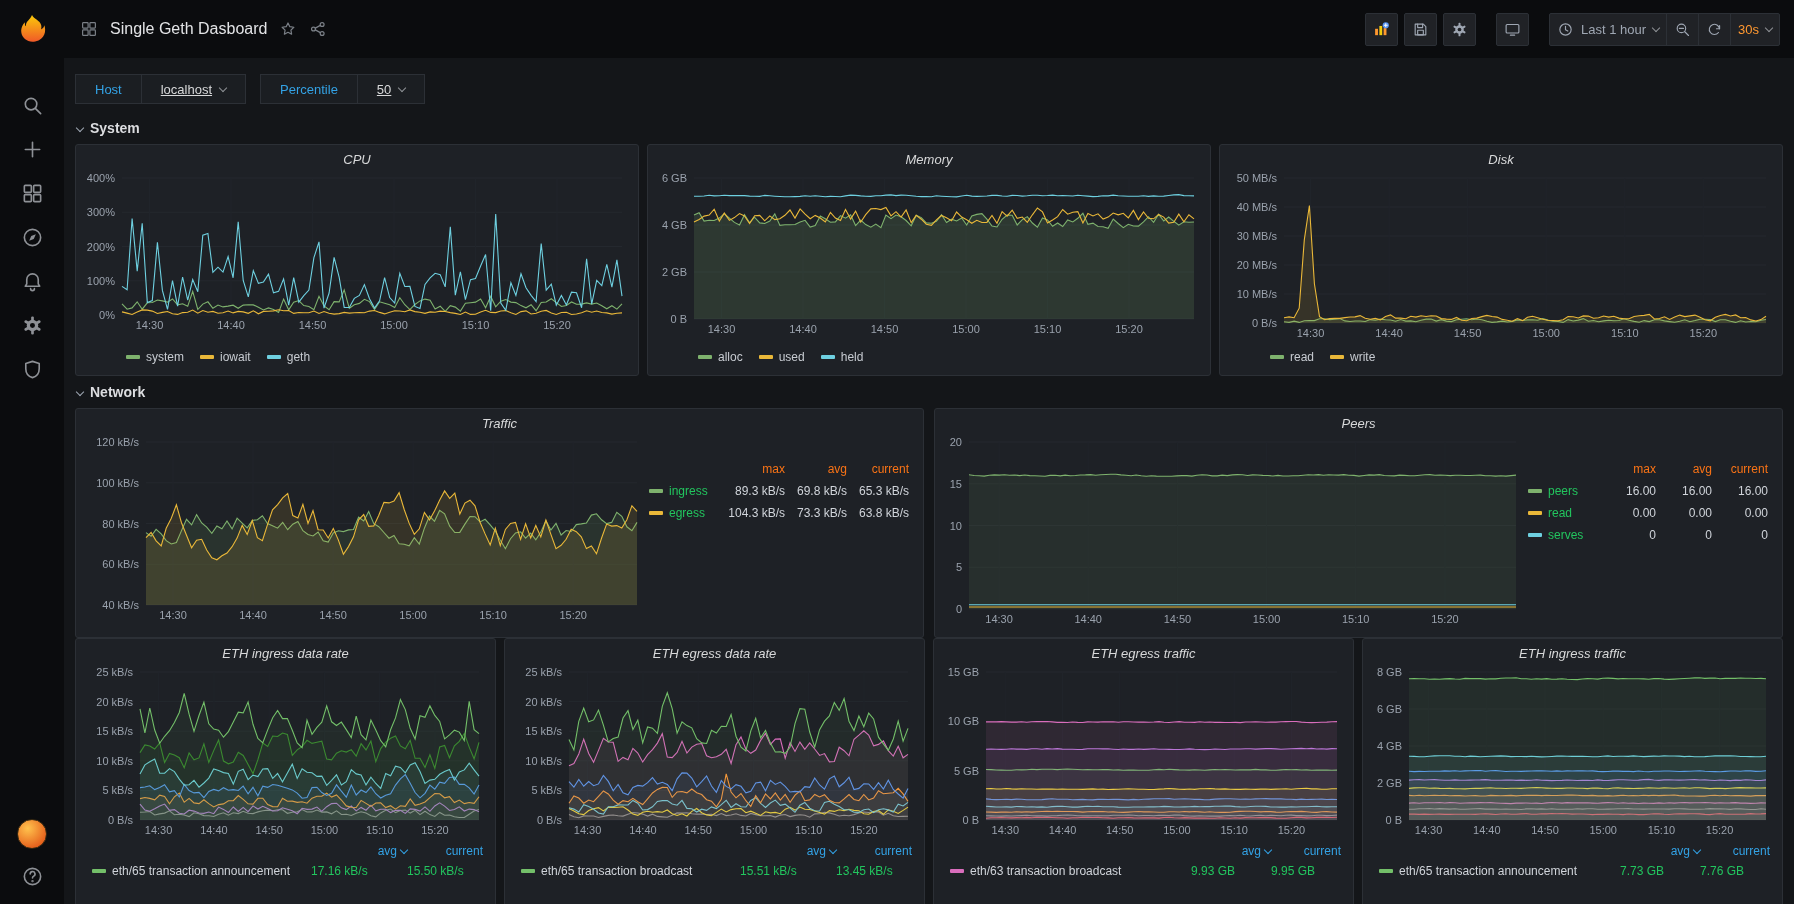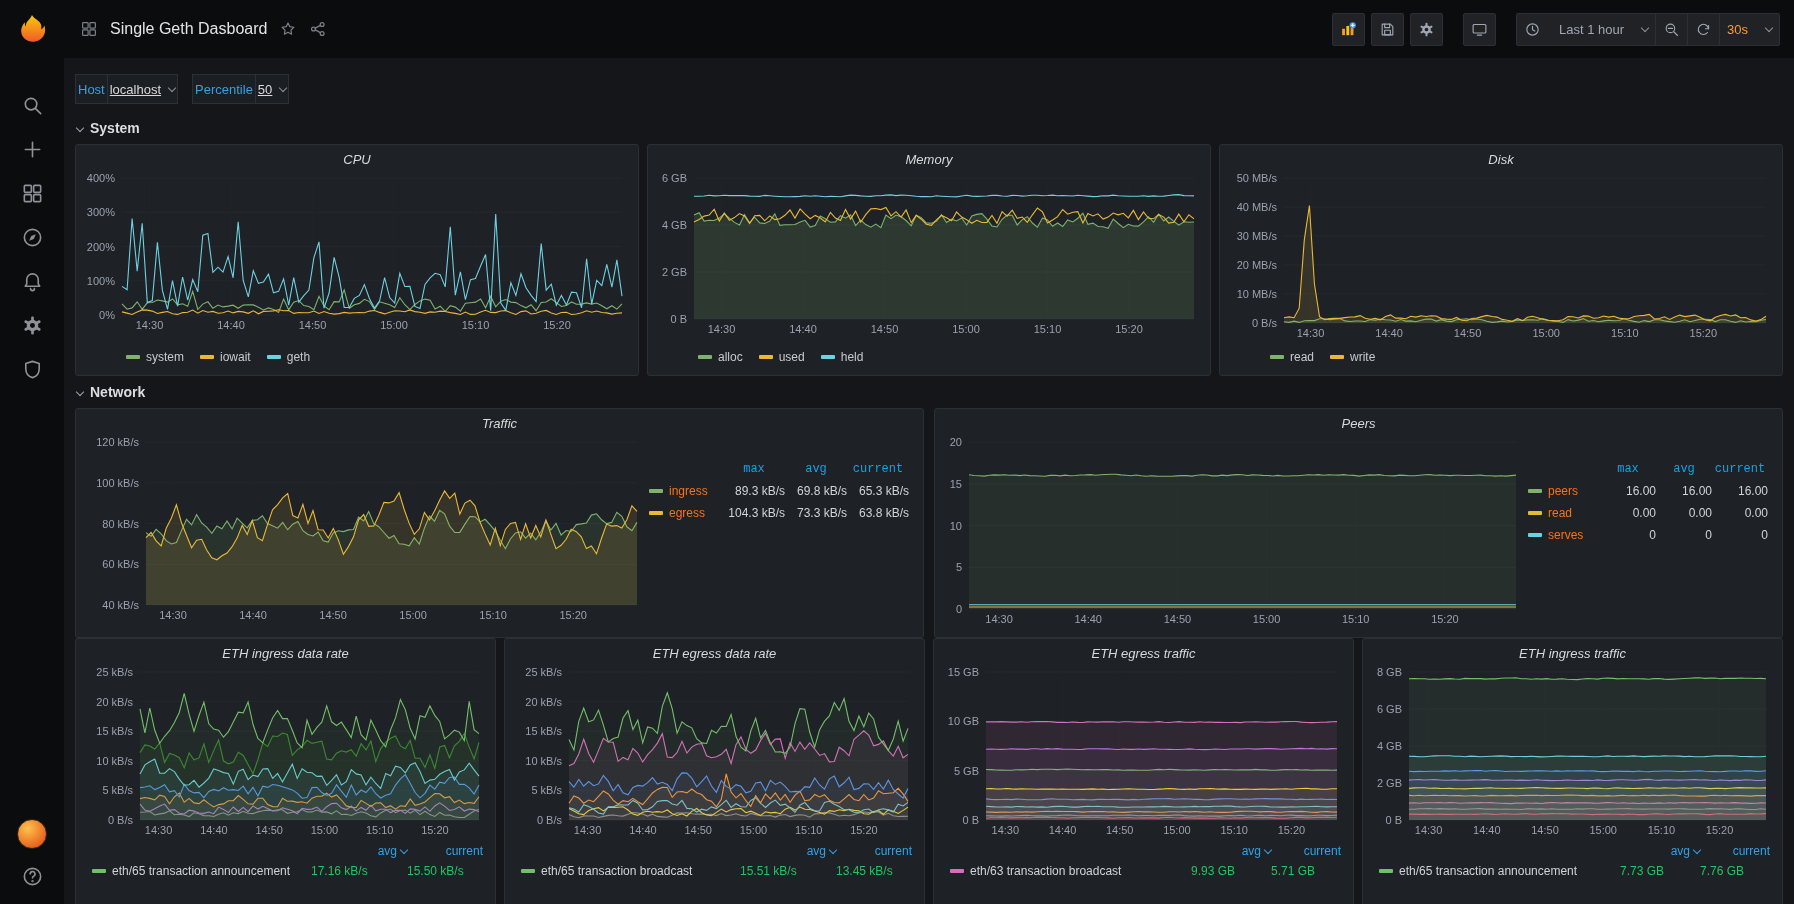--- a/index.html
+++ b/index.html
@@ -18,37 +18,37 @@
 
   
   .main { flex:1; display:flex; flex-direction:column; min-width:0; }
   .topbar { height:58px; background:#0b0c0e; display:flex; align-items:center; padding:0 14px 0 16px; flex-shrink:0; }
   .tb-left { display:flex; align-items:center; gap:12px; }
   .tb-title { font-size:16px; font-weight:500; color:#e3e4e6; }
   .tb-ic { width:18px; height:18px; color:#7b8087; cursor:pointer; }
   .tb-ic svg { width:100%; height:100%; stroke:currentColor; fill:none; stroke-width:1.6; stroke-linecap:round; stroke-linejoin:round; }
   .tb-right { margin-left:auto; display:flex; align-items:center; gap:6px; }
   .tb-btn { height:33px; min-width:33px; padding:0 7px; background:#202226; border:1px solid #2c3036; border-radius:2px;
-    display:flex; align-items:center; justify-content:center; gap:18px; color:#9fa7b3; font-size:13px; cursor:pointer; }
+    display:flex; align-items:center; justify-content:center; gap:7px; color:#9fa7b3; font-size:13px; cursor:pointer; }
   .tb-btn svg { width:17px; height:17px; stroke:currentColor; fill:none; stroke-width:1.6; stroke-linecap:round; stroke-linejoin:round; }
   .tb-group { display:flex; }
   .tb-group .tb-btn { border-radius:0; margin-left:-1px; }
   .tb-group .tb-btn:first-child { border-radius:2px 0 0 2px; margin-left:0; }
   .tb-group .tb-btn:last-child { border-radius:0 2px 2px 0; }
   .gap { width:8px; }
   .orange { color:#ff9830; font-weight:500; }
   .chev { width:6px; height:6px; border-right:1.5px solid #8e9196; border-bottom:1.5px solid #8e9196;
     display:inline-block; transform:rotate(45deg); margin-top:-3px; }
   .chev-blue { border-color:#33a2e5; margin-left:4px; }
 
   
   .content { flex:1; padding:16px 11px 0 11px; min-height:0; }
   .var-row { display:flex; gap:14px; height:30px; margin-bottom:12px; }
   .var-group { display:flex; }
-  .var-seg { height:30px; display:flex; align-items:center; gap:8px; padding:0 2px; background:#1b1e22;
+  .var-seg { height:30px; display:flex; align-items:center; gap:8px; padding:0 19px; background:#1b1e22;
     border:1px solid #2c3036; font-size:13px; cursor:pointer; }
   .var-seg + .var-seg { margin-left:-1px;text-decoration:underline; }
   .var-label { color:#33a2e5; }
   .row-header { display:flex; align-items:center; gap:7px; height:24px; margin:0 0 4px 2px;
     font-size:14px; font-weight:600; color:#dcdde0; cursor:pointer; }
   .row-header .chev { border-color:#9fa7b3; margin-top:-1px; }
 
   .grid3 { display:grid; grid-template-columns:repeat(3,1fr); gap:8px; height:220px; margin-bottom:16px; }
   .grid2 { display:grid; grid-template-columns:repeat(2,1fr); gap:10px; height:222px; margin-bottom:8px; }
   .grid4 { display:grid; grid-template-columns:repeat(4,1fr); gap:8px; height:400px; }
@@ -59,22 +59,22 @@
   .panel-body { flex:1; display:flex; min-height:0; min-width:0; }
   .chart { flex:1; min-width:0; position:relative; overflow:hidden; cursor:crosshair; }
   .chart svg text { font-family:"Liberation Sans", sans-serif; font-size:11px; fill:#9aa2ad; }
 
   .legend-inline { height:24px; display:flex; align-items:center; gap:16px; padding-left:42px; font-size:12px; color:#c7cbd1; }
   .li-item { display:flex; align-items:center; gap:6px; cursor:pointer; }
   .swatch { width:14px; height:4px; border-radius:1px; background:#888; display:inline-block; }
 
   .legend-table { width:270px; flex-shrink:0; padding:22px 6px 0 4px; font-size:12px; }
   .lt-row { display:grid; grid-template-columns:1fr 62px 62px 62px; height:22px; align-items:center; }
-  .lt-head span { color:#0ea5e9; text-align:center; font-weight:500; cursor:pointer;font-family:Liberation Mono, monospace; }
-  .lt-name { display:flex; align-items:center; gap:6px; color:#f97316; cursor:pointer; white-space:nowrap; }
+  .lt-head span { color:#f97316; text-align:right; font-weight:500; cursor:pointer; }
+  .lt-name { display:flex; align-items:center; gap:6px; color:#22c55e; cursor:pointer; white-space:nowrap; }
   .lt-val { text-align:right; color:#d0d4da; }
 
   .legend-bottom { padding:3px 4px 4px 8px; font-size:12px; }
   .lb-row { display:grid; grid-template-columns:1fr 96px 76px; height:20px; align-items:center; }
   .lb-head { color:#33a2e5; font-weight:500; }
   .lb-head span { text-align:right; display:flex; justify-content:flex-end; align-items:center; cursor:pointer; }
   .lb-name { display:flex; align-items:center; gap:6px; color:#d0d4da; white-space:nowrap; overflow:hidden; cursor:pointer; }
   .lb-val { color:#22c55e; }
 </style>
 </head>
@@ -700,21 +700,21 @@
                 <span>
                   <span>current</span>
                 </span>
               </div>
             <div class="lb-row" style="grid-template-columns:1fr 80px 70px">
               <span class="lb-name">
                   <i class="swatch" style="background: rgb(217, 109, 188);"></i>
                   <span>eth/63 transaction broadcast</span>
                 </span>
               <span class="lb-val">9.93 GB</span>
-              <span class="lb-val">5.71 GB</span>
+              <span class="lb-val">9.95 GB</span>
             </div>
           </div>
         </section>
 
         <section class="panel">
           <h2 class="panel-title">ETH ingress traffic</h2>
           <div class="chart" style="flex:none;height:172px"><svg width="403" height="172">
                 <line x1="38" y1="6.0" x2="395" y2="6.0" stroke="#24282e"></line>
                 <text x="31" y="10" text-anchor="end">8 GB</text>
                 <line x1="38" y1="43.0" x2="395" y2="43.0" stroke="#24282e"></line>

